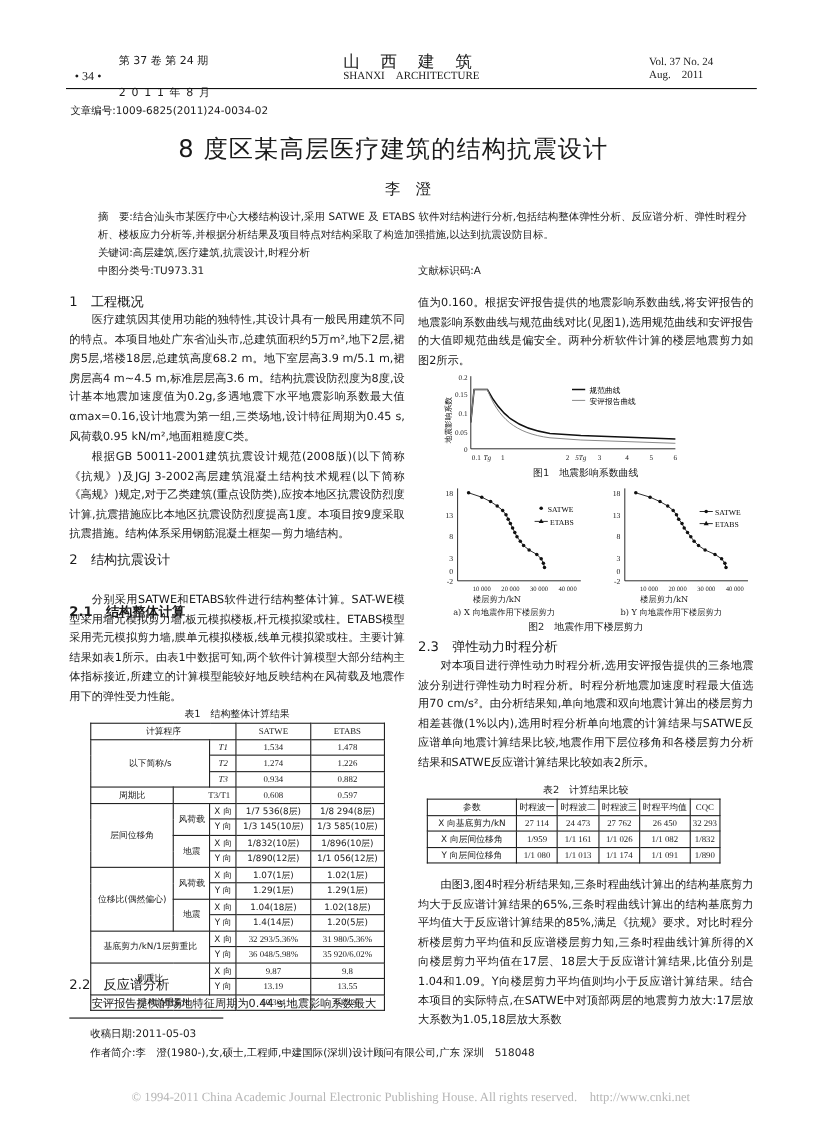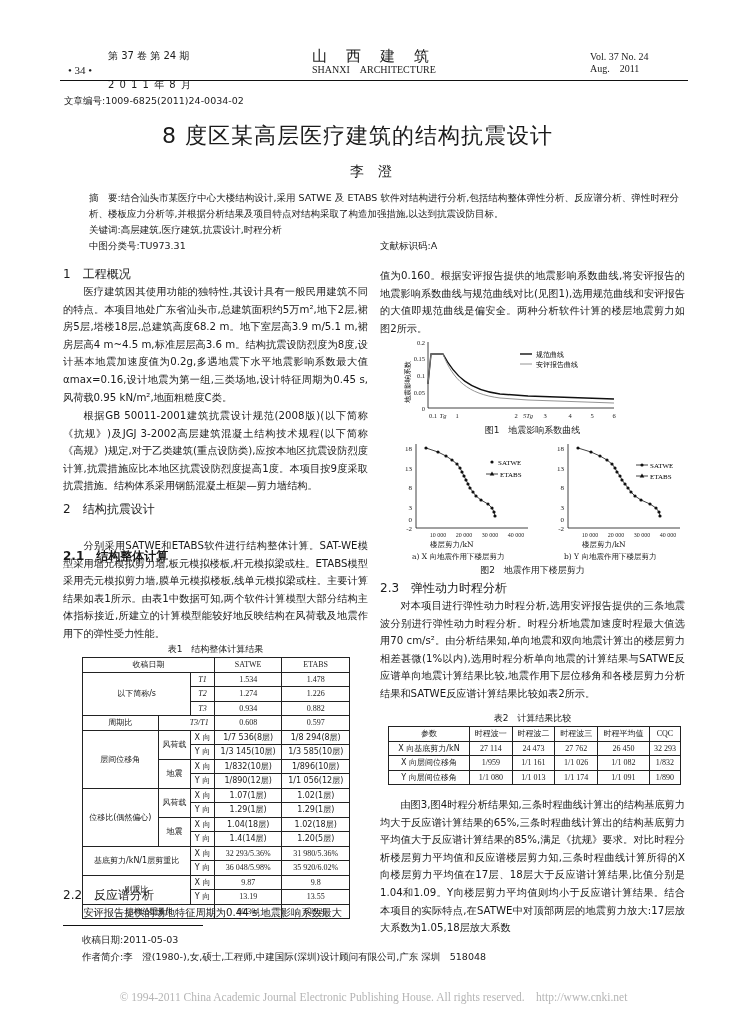--- a/index.html
+++ b/index.html
@@ -49,21 +49,21 @@
 <div class="abs txt cn para" style="left:63px;top:407px;width:305px;">根据GB 50011-2001建筑抗震设计规范(2008版)(以下简称《抗规》)及JGJ 3-2002高层建筑混凝土结构技术规程(以下简称《高规》)规定,对于乙类建筑(重点设防类),应按本地区抗震设防烈度计算,抗震措施应比本地区抗震设防烈度提高1度。本项目按9度采取抗震措施。结构体系采用钢筋混凝土框架—剪力墙结构。</div>
 <div class="abs sec" style="left:63px;top:501px;">2　结构抗震设计</div>
 <div class="abs sec" style="left:63px;top:548px;font-weight:bold;">2.1　结构整体计算</div>
 <div class="abs txt cn para" style="left:63px;top:537px;width:305px;">分别采用SATWE和ETABS软件进行结构整体计算。SAT-WE模型采用墙元模拟剪力墙,板元模拟楼板,杆元模拟梁或柱。ETABS模型采用壳元模拟剪力墙,膜单元模拟楼板,线单元模拟梁或柱。主要计算结果如表1所示。由表1中数据可知,两个软件计算模型大部分结构主体指标接近,所建立的计算模型能较好地反映结构在风荷载及地震作用下的弹性受力性能。</div>
 
 <div class="abs cap" style="left:63px;top:643px;width:305px;">表1　结构整体计算结果</div>
 
 <table class="abs tbl-outer" style="left:82px;top:657px;width:268px;">
   <tbody>
       <tr>
-    <td colspan="3" class="cn" style="width:102px;">收稿日期</td>
+    <td colspan="3" class="cn" style="width:102px;">计算程序</td>
     <td>SATWE</td>
     <td>ETABS</td>
   </tr>
   <tr>
     <td colspan="2" rowspan="3" class="cn">以下简称/s</td>
     <td style="font-style:italic;">T1</td>
     <td>1.534</td>
     <td>1.478</td>
   </tr>
   <tr>
@@ -71,21 +71,21 @@
     <td>1.274</td>
     <td>1.226</td>
   </tr>
   <tr>
     <td style="font-style:italic;">T3</td>
     <td>0.934</td>
     <td>0.882</td>
   </tr>
   <tr>
     <td class="cn">周期比</td>
-    <td colspan="2" style="font-style:italic;padding-left:28px;">T3/T1</td>
+    <td colspan="2" style="padding-left:28px;">T3/T1</td>
     <td>0.608</td>
     <td>0.597</td>
   </tr>
   <tr>
     <td rowspan="4" class="cn">层间位移角</td>
     <td rowspan="2" class="cn">风荷载</td>
     <td class="cn">X 向</td>
     <td class="cn">1/7 536(8层)</td>
     <td class="cn">1/8 294(8层)</td>
   </tr>
@@ -288,21 +288,21 @@
 </svg>
 <div class="abs" style="left:582px;top:540px;font-size:7.5px;font-family:'DejaVu Serif',serif;">楼层剪力/kN</div>
 <div class="abs" style="left:564px;top:552px;font-size:7.5px;font-family:'DejaVu Serif',serif;">b) Y 向地震作用下楼层剪力</div>
 <div class="abs cap" style="left:380px;top:564px;width:305px;">图2　地震作用下楼层剪力</div>
 
 <div class="abs sec" style="left:380px;top:580px;">2.3　弹性动力时程分析</div>
 <div class="abs txt cn para" style="left:380px;top:597px;width:305px;">对本项目进行弹性动力时程分析,选用安评报告提供的三条地震波分别进行弹性动力时程分析。时程分析地震加速度时程最大值选用70 cm/s²。由分析结果知,单向地震和双向地震计算出的楼层剪力相差甚微(1%以内),选用时程分析单向地震的计算结果与SATWE反应谱单向地震计算结果比较,地震作用下层位移角和各楼层剪力分析结果和SATWE反应谱计算结果比较如表2所示。</div>
 
 <div class="abs cap" style="left:380px;top:712px;width:305px;">表2　计算结果比较</div>
 
-<table class="abs tbl-outer" style="left:388px;top:726px;width:293px;">
+<table class="abs tbl-outer" style="left:388px;top:726px;width:267px;">
   <tbody>
       <tr>
     <td class="cn" style="width:76px;">参数</td>
     <td class="cn">时程波一</td>
     <td class="cn">时程波二</td>
     <td class="cn">时程波三</td>
     <td class="cn">时程平均值</td>
     <td>CQC</td>
   </tr>
   <tr>

